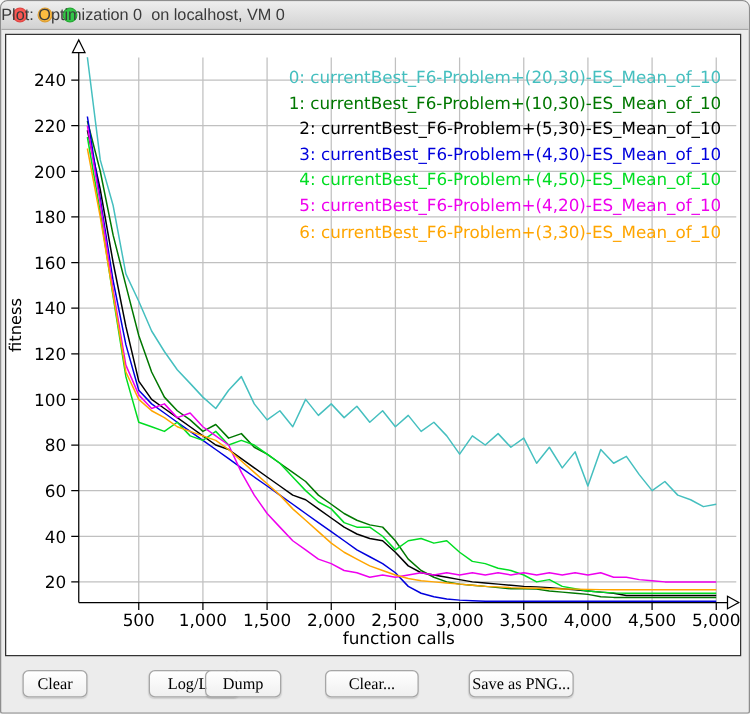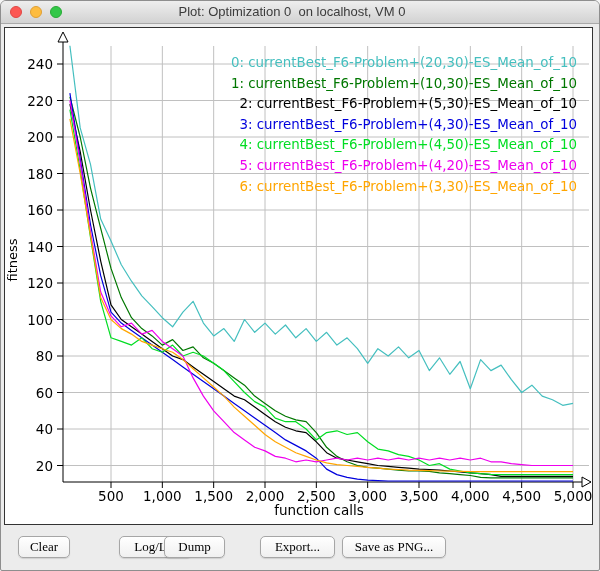--- a/index.html
+++ b/index.html
@@ -8,21 +8,21 @@
     background:#ececec;border:1px solid #8e8e8e;box-sizing:border-box;
     border-radius:6px 6px 2px 2px;overflow:hidden;
     font-family:"Liberation Sans",sans-serif;
   }
   .titlebar{
     position:absolute;left:0;top:0;width:100%;height:22px;
     background:linear-gradient(#eeeeee,#d2d2d2);
     border-bottom:1px solid #a9a9a9;
   }
   .title{
-    position:absolute;left:0;right:16px;top:3px;text-align:center;
+    position:absolute;left:0;right:16px;top:3px;
     font-size:13px;color:#3b3b3b;white-space:pre;
   }
   .light{position:absolute;top:5px;width:12px;height:12px;border-radius:50%;box-sizing:border-box;}
   .light.close{left:9px;background:#fc5753;border:1px solid #df4744;}
   .light.min{left:29px;background:#fdbc40;border:1px solid #de9f34;}
   .light.zoom{left:49px;background:#33c748;border:1px solid #27aa35;}
   .plot-panel{
     position:absolute;left:3px;top:26px;width:589px;height:498px;
     background:#ffffff;border:1px solid #333;box-sizing:border-box;
   }
@@ -142,15 +142,15 @@
         <div class="legend-entry" style="top: 89.8px; color: rgb(0, 0, 221);">3: currentBest_F6-Problem+(4,30)-ES_Mean_of_10</div>
         <div class="legend-entry" style="top: 110.4px; color: rgb(0, 221, 34);">4: currentBest_F6-Problem+(4,50)-ES_Mean_of_10</div>
         <div class="legend-entry" style="top: 131px; color: rgb(238, 0, 238);">5: currentBest_F6-Problem+(4,20)-ES_Mean_of_10</div>
         <div class="legend-entry" style="top: 151.6px; color: rgb(255, 165, 0);">6: currentBest_F6-Problem+(3,30)-ES_Mean_of_10</div>
       </div>
   </div>
 
   <div class="btn" style="left:17px;width:52px;">Clear</div>
   <div class="btn" style="left:88px;width:73px;margin-left:30px;">Log/Lin</div>
   <div class="btn" style="left:163px;width:61px;">Dump</div>
-  <div class="btn" style="left:259px;width:75px;">Export...</div>
-  <div class="btn" style="left:341px;width:104px;">Save as PNG...</div>
+  <div class="btn" style="left:259px;width:75px;">Clear...</div>
+  <div class="btn" style="left:374px;width:84px;">Save as PNG...</div>
 </div>
 
 </body></html>

